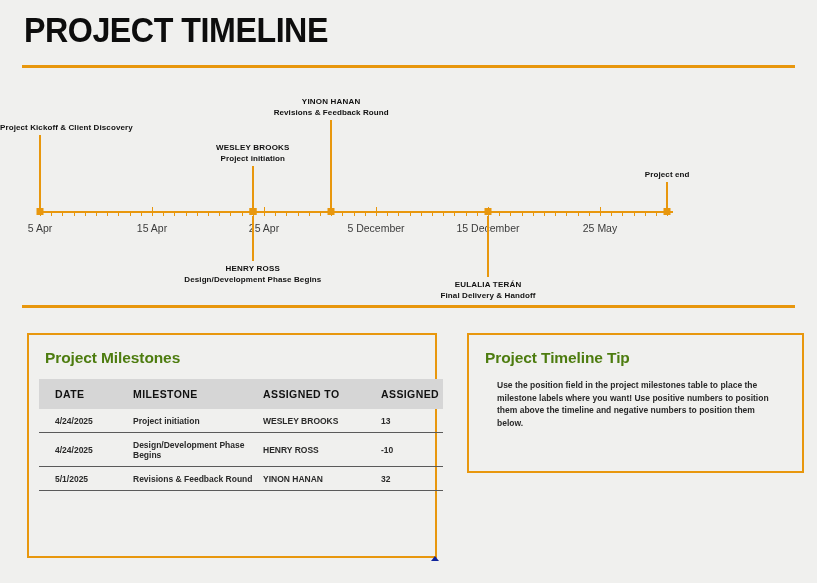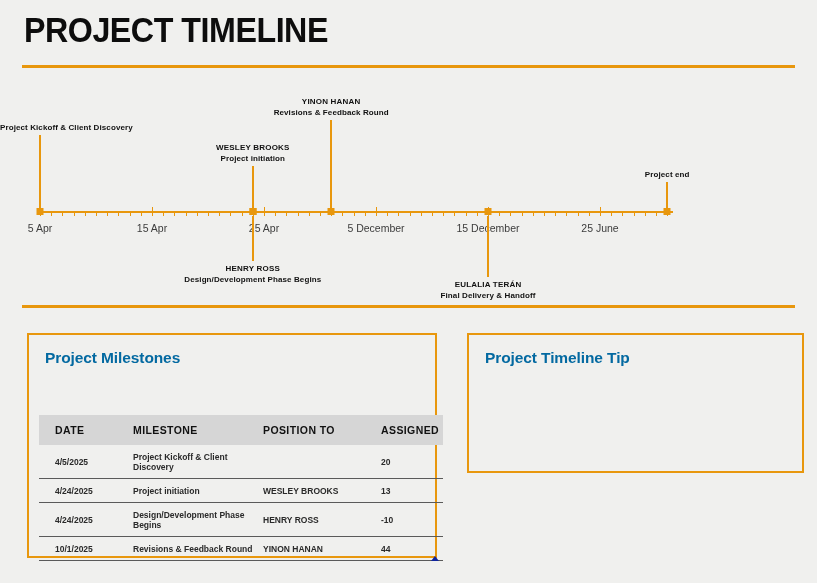--- a/index.html
+++ b/index.html
@@ -112,21 +112,21 @@
     box-sizing: border-box;
   }
   .card-milestones { left: 27px; top: 333px; width: 410px; height: 225px; }
   .card-tip { left: 467px; top: 333px; width: 337px; height: 140px; }
   .card-title {
     position: absolute;
     left: 16px;
     top: 14px;
     font-size: 15.5px;
     font-weight: 700;
-    color: #0369a1;
+    color: #4d7c0f;
     letter-spacing: -0.1px;
   }
   .tip-body {
     position: absolute;
     left: 28px;
     top: 44px;
     width: 283px;
     font-size: 8.5px;
     font-weight: 700;
     line-height: 12.5px;
@@ -134,21 +134,20 @@
   }
 
   
   .ms-table {
     position: absolute;
     left: 10px;
     top: 44px;
     width: 388px;
     border-collapse: collapse;
     table-layout: fixed;
-    margin-top: 36px;
   }
   .ms-table th {
     background: #d6d6d6;
     font-size: 10.5px;
     font-weight: 700;
     letter-spacing: 0.4px;
     color: #111;
     text-align: left;
     padding: 9px 0 9px 0;
     border: none;
@@ -245,21 +244,21 @@
       <div class="tick minor" style="left: 644.8px;"></div>
       <div class="tick minor" style="left: 656px;"></div>
       <div class="tick minor" style="left: 667.2px;"></div>
     </div>
   <div id="axis-labels">
       <div class="axis-label" style="left: 40px;">5 Apr</div>
       <div class="axis-label" style="left: 152px;">15 Apr</div>
       <div class="axis-label" style="left: 264px;">25 Apr</div>
       <div class="axis-label" style="left: 376px;">5 December</div>
       <div class="axis-label" style="left: 488px;">15 December</div>
-      <div class="axis-label" style="left: 600px;">25 June</div>
+      <div class="axis-label" style="left: 600px;">25 May</div>
     </div>
   <div id="milestone-markers">
       <div class="connector" style="left: 39px; top: 55px; height: 76px;"></div>
       <div class="marker" style="left: 40px;"></div>
       <div class="ms-label clipped" style="top: 42px; left: 0px; text-align: left;">
         <div class="ms-desc">Project Kickoff &amp; Client Discovery</div>
       </div>
       <div class="connector" style="left: 251.8px; top: 86px; height: 45px;"></div>
       <div class="marker" style="left: 252.8px;"></div>
       <div class="ms-label" style="top: 62px; left: 252.8px;">
@@ -292,49 +291,44 @@
     </div>
 </div>
 
 <div class="card card-milestones">
   <div class="card-title">Project Milestones</div>
   <table class="ms-table">
     <thead>
       <tr>
         <th class="col-date">DATE</th>
         <th class="col-ms">MILESTONE</th>
-        <th class="col-person">POSITION TO</th>
+        <th class="col-person">ASSIGNED TO</th>
         <th class="col-pos">ASSIGNED</th>
       </tr>
     </thead>
     <tbody id="ms-tbody">
-        <tr>
-          <td class="col-date">4/5/2025</td>
-          <td class="col-ms">Project Kickoff &amp; Client Discovery</td>
-          <td class="col-person"></td>
-          <td class="col-pos">20</td>
-        </tr>
         <tr>
           <td class="col-date">4/24/2025</td>
           <td class="col-ms">Project initiation</td>
           <td class="col-person">WESLEY BROOKS</td>
           <td class="col-pos">13</td>
         </tr>
         <tr>
           <td class="col-date">4/24/2025</td>
           <td class="col-ms">Design/Development Phase Begins</td>
           <td class="col-person">HENRY ROSS</td>
           <td class="col-pos">-10</td>
         </tr>
         <tr>
-          <td class="col-date">10/1/2025</td>
+          <td class="col-date">5/1/2025</td>
           <td class="col-ms">Revisions &amp; Feedback Round</td>
           <td class="col-person">YINON HANAN</td>
-          <td class="col-pos">44</td>
+          <td class="col-pos">32</td>
         </tr>
       </tbody>
   </table>
   <div class="resize-handle"></div>
 </div>
 
 <div class="card card-tip">
   <div class="card-title">Project Timeline Tip</div>
+  <div class="tip-body">Use the position field in the project milestones table to place the milestone labels where you want! Use positive numbers to position them above the timeline and negative numbers to position them below.</div>
 </div>
 
 </body></html>

